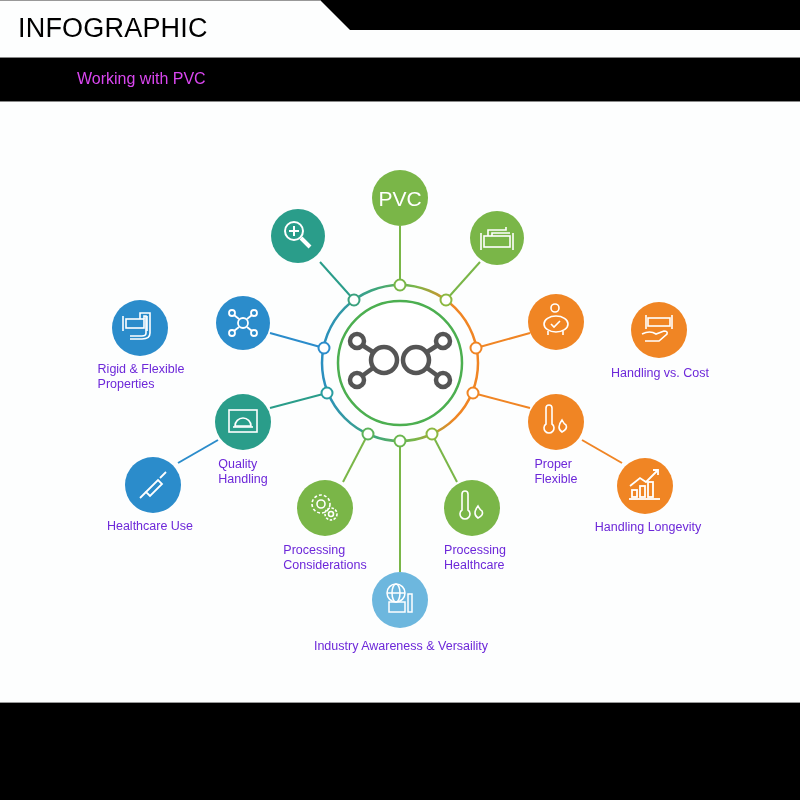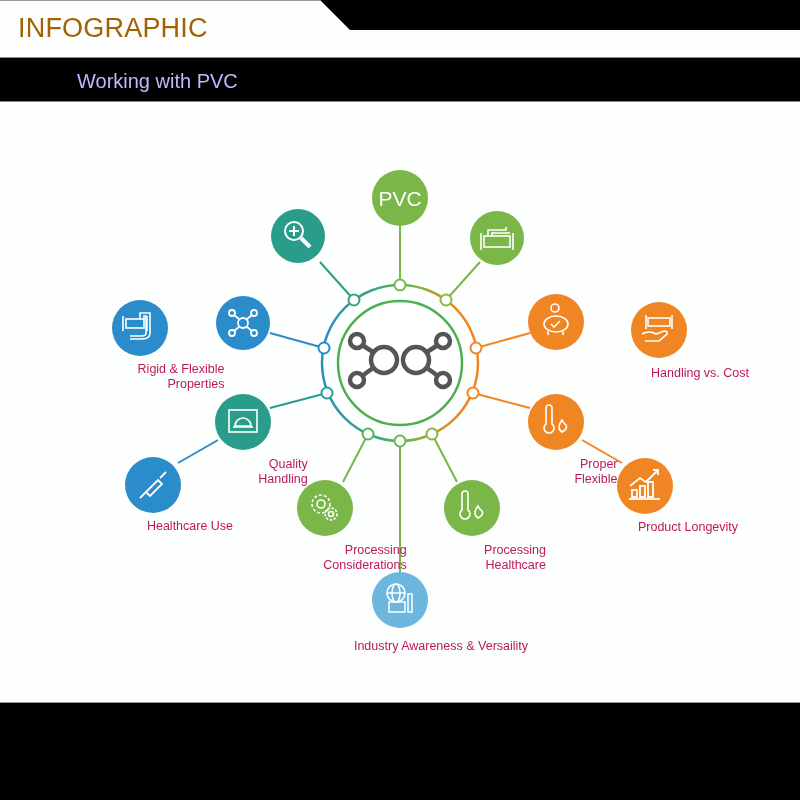--- a/index.html
+++ b/index.html
@@ -6,37 +6,37 @@
   body {
     width: 800px; height: 800px; position: relative; overflow: hidden;
     background: #fdfefe;
     font-family: "Liberation Sans", "DejaVu Sans", sans-serif;
   }
   .top-band {
     position: absolute; left: 0; top: 0; width: 800px; height: 30px;
   }
   .page-title {
     position: absolute; left: 18px; top: 13px;
-    font-size: 27px; color: #a16207; letter-spacing: 0.2px;
+    font-size: 27px; color: #000000; letter-spacing: 0.2px;
   }
   .subtitle-bar {
     position: absolute; left: 0; top: 57px; width: 800px; height: 43px;
     background: #000; border-bottom: 1px solid #888; border-top: 1px solid #888;
   }
   .subtitle {
-    position: absolute; left: 77px; top: 12px; color: #c4b5fd; font-size: 20px;
+    position: absolute; left: 77px; top: 12px; color: #d946ef; font-size: 16px;
   }
   .footer-bar {
     position: absolute; left: 0; top: 702px; width: 800px; height: 98px;
     background: #000; border-top: 1px solid #999;
   }
   svg.diagram { position: absolute; left: 0; top: 100px; }
   .lbl {
-    position: absolute; font-size: 12.5px; color: #be185d; text-align: right;
-    line-height: 15px; white-space: nowrap; transform: translateX(-50%); margin-left: 40px;
+    position: absolute; font-size: 12.5px; color: #6d28d9; text-align: left;
+    line-height: 15px; white-space: nowrap; transform: translateX(-50%);
   }
   .node { cursor: pointer; }
 </style>
 </head>
 <body>
 
 <svg class="top-band" width="800" height="30" viewBox="0 0 800 30">
   <polygon points="320,0 800,0 800,30 350,30" fill="#000"></polygon>
   <line x1="0" y1="0.5" x2="320" y2="0.5" stroke="#999" stroke-width="1"></line>
 </svg>
@@ -252,21 +252,21 @@
   <div>Handling</div>
 </div>
 <div class="lbl" style="left:150px; top:519px;">
   <div>Healthcare Use</div>
 </div>
 <div class="lbl" style="left:556px; top:457px;">
   <div>Proper</div>
   <div>Flexible</div>
 </div>
 <div class="lbl" style="left:648px; top:520px;">
-  <div>Product Longevity</div>
+  <div>Handling Longevity</div>
 </div>
 <div class="lbl" style="left:325px; top:543px;">
   <div>Processing</div>
   <div>Considerations</div>
 </div>
 <div class="lbl" style="left:475px; top:543px;">
   <div>Processing</div>
   <div>Healthcare</div>
 </div>
 <div class="lbl" style="left:401px; top:639px;">

